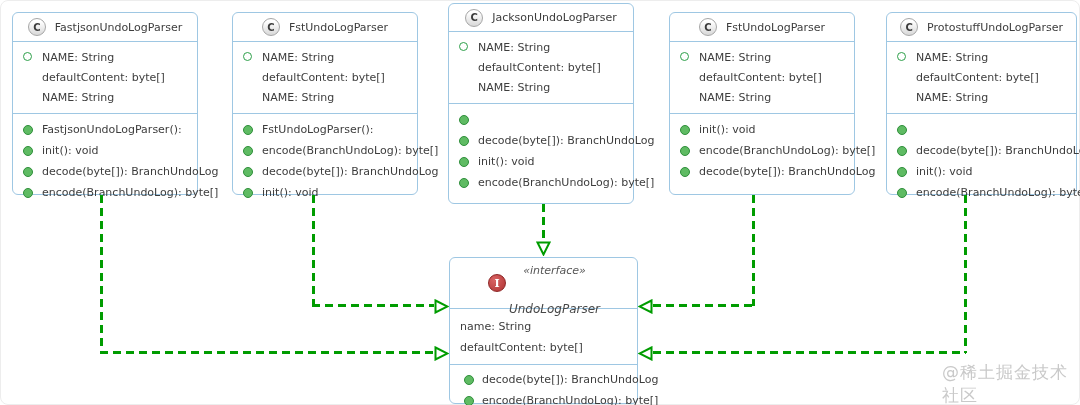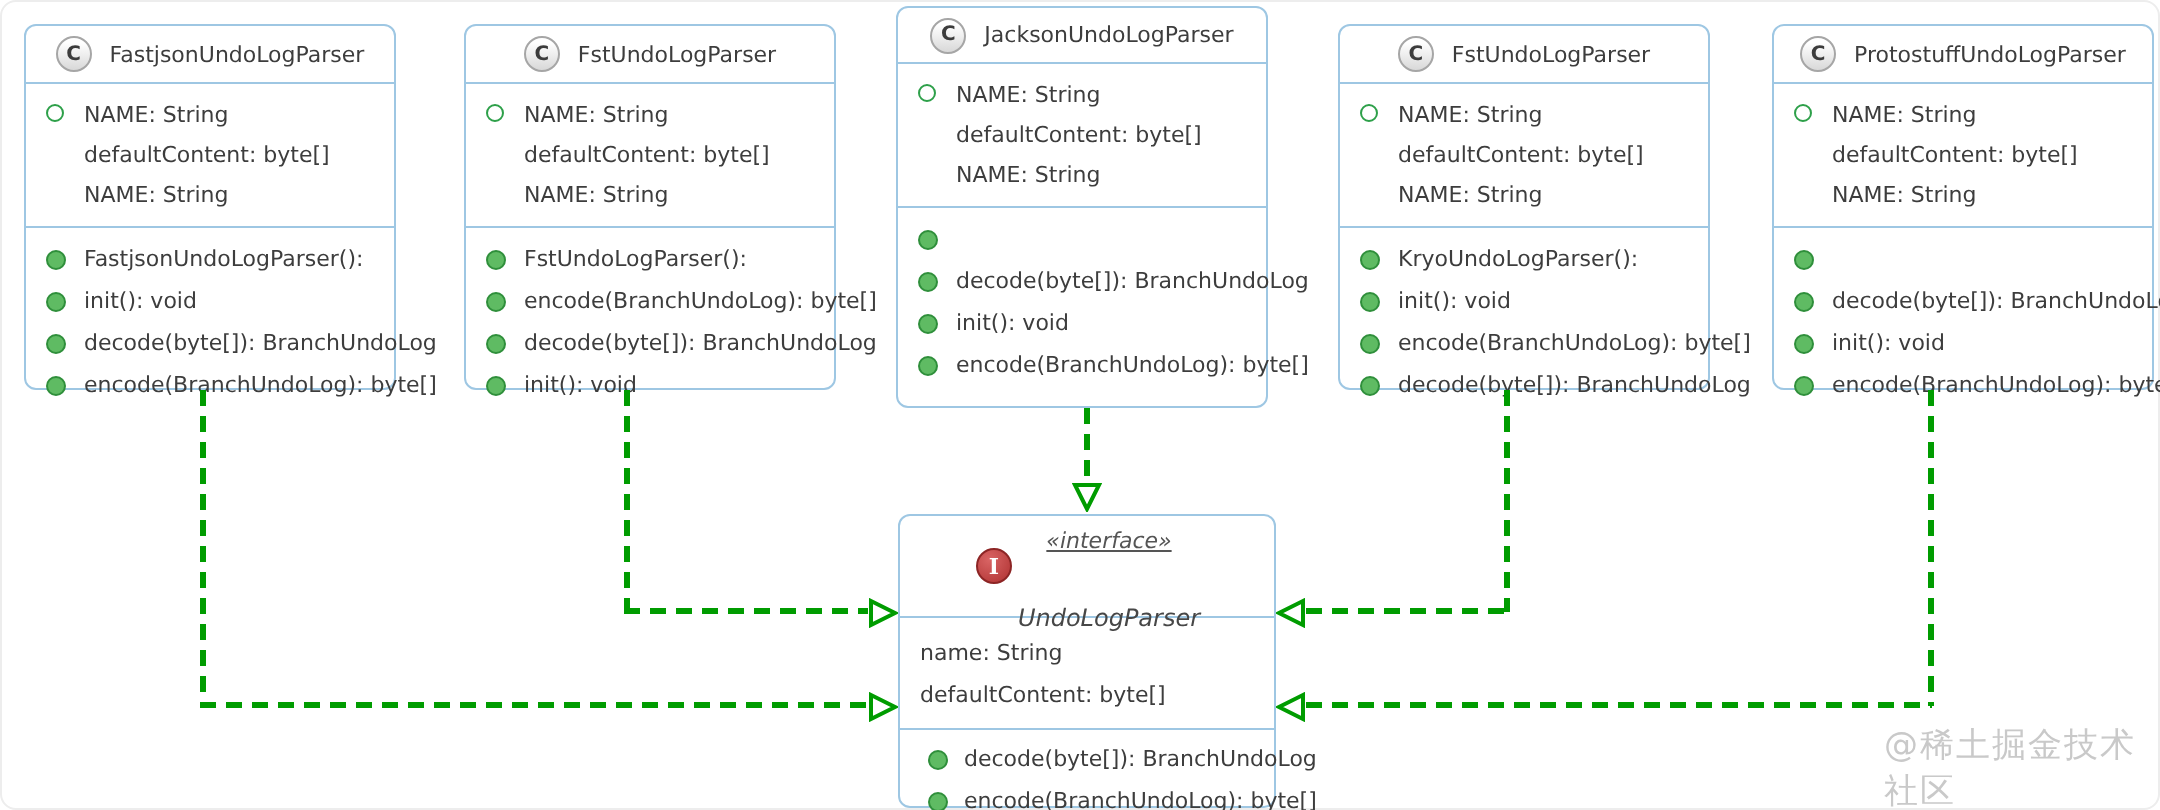--- a/index.html
+++ b/index.html
@@ -42,21 +42,21 @@
   .micon {
     position:absolute; left:10px; top:6px; width:8px; height:8px;
     border:1px solid #2f8f3b; border-radius:50%; background:#5fbb63;
   }
 
   
   .if-hdr {
     height:50px; border-bottom:1px solid #9ec7e3; position:relative;
     font-style:italic; text-align:center;
   }
-  .if-stereo { padding:6px 0 0 22px; font-size:11px; color:#555;text-decoration:underline; }
+  .if-stereo { padding:6px 0 0 22px; font-size:11px; color:#555; }
   .if-name   { padding:5px 0 0 22px; font-size:12px; color:#474747;margin-top:20px; }
   .iicon {
     position:absolute; left:38px; top:16px; width:18px; height:18px;
     border-radius:50%; border:1px solid #8d2525; box-sizing:border-box;
     background:radial-gradient(circle at 35% 30%, #d96464, #af3232);
     color:#fff; font-family:"DejaVu Serif","Liberation Serif",serif;
     font-weight:bold; font-size:11px; font-style:normal;
     display:flex; align-items:center; justify-content:center;
   }
   .if-fields { border-bottom:1px solid #9ec7e3; padding:7px 0 6px 0; }
@@ -153,21 +153,20 @@
           <span>C</span>
         </span>
       <span>FstUndoLogParser</span>
     </div>
     <div class="sec-fields">
       <div class="row"><span class="ficon"></span><span>NAME: String</span></div>
       <div class="row"><span>defaultContent: byte[]</span></div>
       <div class="row"><span>NAME: String</span></div>
     </div>
     <div class="sec-methods">
-      <div class="row m-row"><span class="micon"></span><span>KryoUndoLogParser():</span></div>
       <div class="row m-row"><span class="micon"></span><span>init(): void</span></div>
       <div class="row m-row"><span class="micon"></span><span>encode(BranchUndoLog): byte[]</span></div>
       <div class="row m-row"><span class="micon"></span><span>decode(byte[]): BranchUndoLog</span></div>
     </div>
   </div>
 
   <div class="uml-box" style="left:885px; top:11px; width:191px; height:183px;">
     <div class="hdr">
       <span class="cicon">
           <span>C</span>

